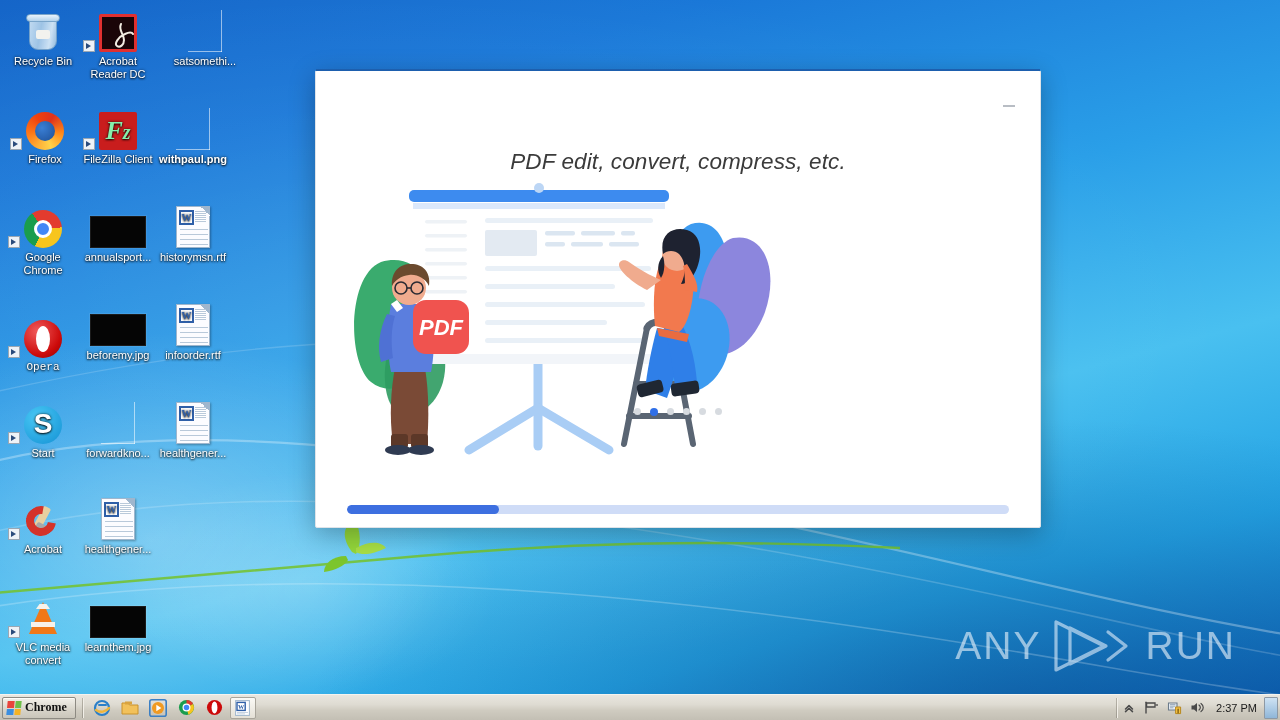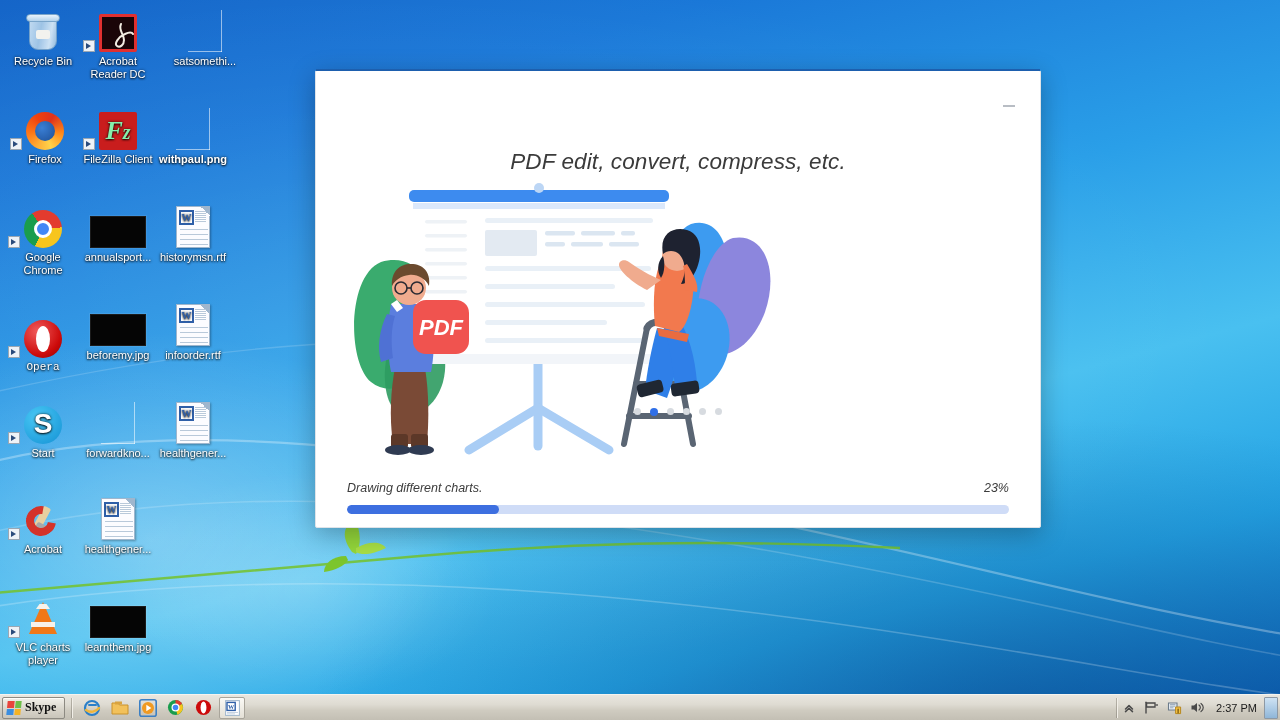--- a/index.html
+++ b/index.html
@@ -360,21 +360,21 @@
       </div>
       <div class="dicon" style="left: 6px; top: 594px;">
         <div class="glyph" style="position:relative">
           <div class="ic-vlc">
             <div class="cone"></div>
             <div class="st1"></div>
             <div class="st2"></div>
           </div>
           <span class="shortcut-arrow"></span>
         </div>
-        <span class="lbl">VLC charts player</span>
+        <span class="lbl">VLC media convert</span>
       </div>
       <div class="dicon" style="left: 81px; top: 594px;">
         <div class="glyph" style="position:relative">
           <div class="ic-img"></div>
         </div>
         <span class="lbl">learnthem.jpg</span>
       </div>
     </div>
 
   <div id="installer">
@@ -490,39 +490,44 @@
 
     <div class="dots">
         <i></i>
         <i class="on"></i>
         <i></i>
         <i></i>
         <i></i>
         <i></i>
       </div>
 
-    <div class="status-row">
-      <div>Drawing different charts.</div>
-      <div>23%</div>
-    </div>
     <div class="pbar-track" style="background: rgb(207, 220, 247);">
       <div class="pbar-fill" id="pbar-fill" style="width: 23%; background: rgb(61, 111, 224);"></div>
     </div>
   </div>
 
+  <div id="anyrun">
+    <div class="txt">ANY</div>
+    <svg width="92" height="56" viewBox="0 0 92 56">
+      <path d="M8 4 L 8 52 L 56 28 Z" fill="none" stroke="#dcebfa" stroke-width="3.2" stroke-linejoin="round"></path>
+      <path d="M22 10 L 22 46 L 58 28 Z" fill="none" stroke="#dcebfa" stroke-width="3.2" stroke-linejoin="round"></path>
+      <path d="M60 14 L 78 28 L 60 42" fill="none" stroke="#dcebfa" stroke-width="3.2" stroke-linejoin="round" stroke-linecap="round"></path>
+    </svg>
+    <div class="txt">RUN</div>
+  </div>
 
   <div id="taskbar">
     <div class="start-btn">
       <span class="win-logo">
         <i style="background:#e8453c"></i>
           <i style="background:#6fbf4a"></i>
           <i style="background:#3b8ee0"></i>
           <i style="background:#f5b324"></i>
       </span>
-      <span>Skype</span>
+      <span>Chrome</span>
     </div>
     <div class="tb-sep"></div>
     <div class="ql">
       <span class="qi">
         <svg width="18" height="18" viewBox="0 0 18 18">
             <circle cx="9" cy="9" r="7" fill="none" stroke="#2a7fc9" stroke-width="2.2"></circle>
             <path d="M3 11 C 7 14 13 13 16 9" fill="none" stroke="#f0b63a" stroke-width="2.4" stroke-linecap="round"></path>
             <path d="M6 6 L 13 6" stroke="#2a7fc9" stroke-width="2" stroke-linecap="round"></path>
           </svg>
       </span>

